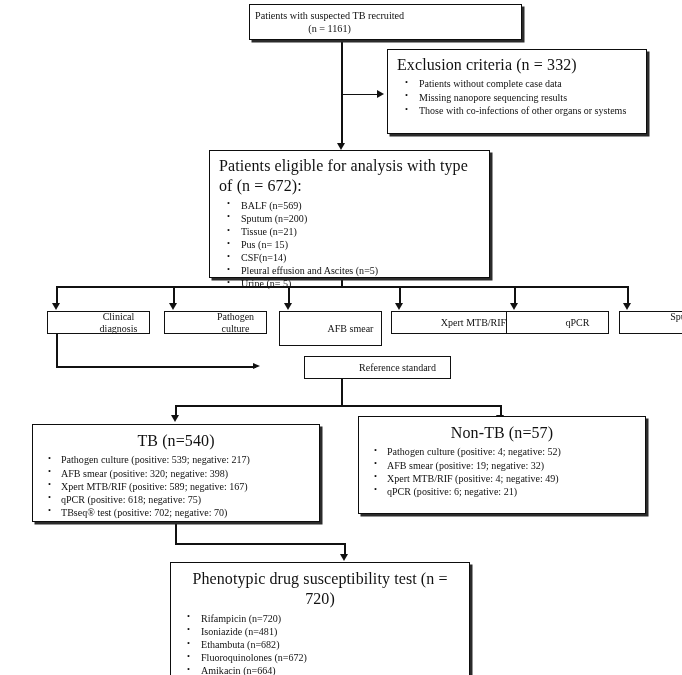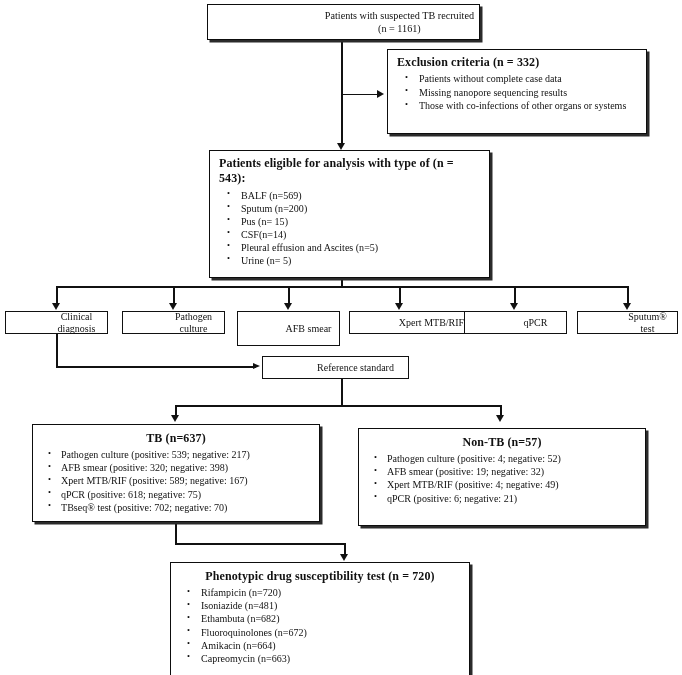--- a/index.html
+++ b/index.html
@@ -27,22 +27,22 @@
     border: 1.4px solid #0d0d0d;
     box-shadow: 2.5px 2.5px 0 0 #2b2b2b;
     z-index: 5;
   }
   .box.plain {
     box-shadow: none;
     border: 1.3px solid #111111;
     padding-left: 45px;
   }
   .box-title {
-    font-weight: bold;
-    font-size: 12px;
+    font-weight: normal;
+    font-size: 16px;
     line-height: 1.28;
     text-align: center;
     letter-spacing: 0.1px;
   }
   .box-title.left {
     text-align: left;
   }
   .center-text {
     font-size: 10.2px;
     line-height: 1.3;
@@ -51,21 +51,21 @@
   .small-label {
     font-size: 10px;
     text-align: center;
     line-height: 1.2;
     width: 100%;
   }
 
   
   .pad-a { padding: 6px 8px 7px 8px; }
   .pad-b { padding: 5px 8px 6px 9px; }
-  .pad-c { padding: 4px 5px; display: flex; align-items: center; justify-content: flex-end; }
+  .pad-c { padding: 4px 5px; display: flex; align-items: center; justify-content: flex-start; margin-left: 42px; }
 
   
   ul.blist {
     list-style: none;
     margin: 2px 0 0 0;
     padding: 0;
   }
   ul.blist li {
     position: relative;
     font-size: 10px;
@@ -145,24 +145,25 @@
   <div class="box pad-b" style="left:387px; top:49px; width:260px; height:85px;">
     <div class="box-title left">Exclusion criteria (n = 332)</div>
     <ul class="blist">
       <li>Patients without complete case data</li>
       <li>Missing nanopore sequencing results</li>
       <li>Those with co-infections of other organs or systems</li>
     </ul>
   </div>
 
   <div class="box pad-b" style="left:209px; top:150px; width:281px; height:128px;">
-    <div class="box-title left">Patients eligible for analysis with type of (n = 543):</div>
+    <div class="box-title left">Patients eligible for analysis with type of (n = 672):</div>
     <ul class="blist tight">
       <li>BALF (n=569)</li>
       <li>Sputum (n=200)</li>
+      <li>Tissue (n=21)</li>
       <li>Pus (n= 15)</li>
       <li>CSF(n=14)</li>
       <li>Pleural effusion and Ascites (n=5)</li>
       <li>Urine (n= 5)</li>
     </ul>
   </div>
 
   <div class="ln vln" style="left:341px; top:278px; height:9px;"></div>
 
   <div class="ln hln" style="left:128px; top:286px; width:500px;"></div>
@@ -219,31 +220,31 @@
   </div>
 
   <div class="ln vln" style="left:341px; top:379px; height:27px;"></div>
   <div class="ln hln" style="left:175px; top:405px; width:326px;"></div>
   <div class="ln vln" style="left:175px; top:405px; height:13px;"></div>
   <div class="arrow-down" style="left:171px; top:415px;"></div>
   <div class="ln vln" style="left:500px; top:405px; height:13px;"></div>
   <div class="arrow-down" style="left:496px; top:415px;"></div>
 
   <div class="box pad-a" style="left:32px; top:424px; width:288px; height:98px;">
-    <div class="box-title">TB (n=637)</div>
+    <div class="box-title">TB (n=540)</div>
     <ul class="blist narrow tight">
       <li>Pathogen culture (positive:  539; negative: 217)</li>
       <li>AFB smear (positive: 320;  negative: 398)</li>
       <li>Xpert MTB/RIF (positive:  589; negative: 167)</li>
       <li>qPCR (positive: 618;  negative: 75)</li>
       <li>TBseq® test (positive: 702;  negative: 70)</li>
     </ul>
   </div>
 
-  <div class="box pad-a" style="left:358px; top:428px; width:288px; height:98px;">
+  <div class="box pad-a" style="left:358px; top:416px; width:288px; height:98px;">
     <div class="box-title">Non-TB (n=57)</div>
     <ul class="blist narrow tight">
       <li>Pathogen culture (positive: 4;  negative: 52)</li>
       <li>AFB smear (positive: 19;  negative: 32)</li>
       <li>Xpert MTB/RIF (positive: 4;  negative: 49)</li>
       <li>qPCR (positive: 6;  negative: 21)</li>
     </ul>
   </div>
 
   <div class="ln vln" style="left:175px; top:522px; height:22px;"></div>

